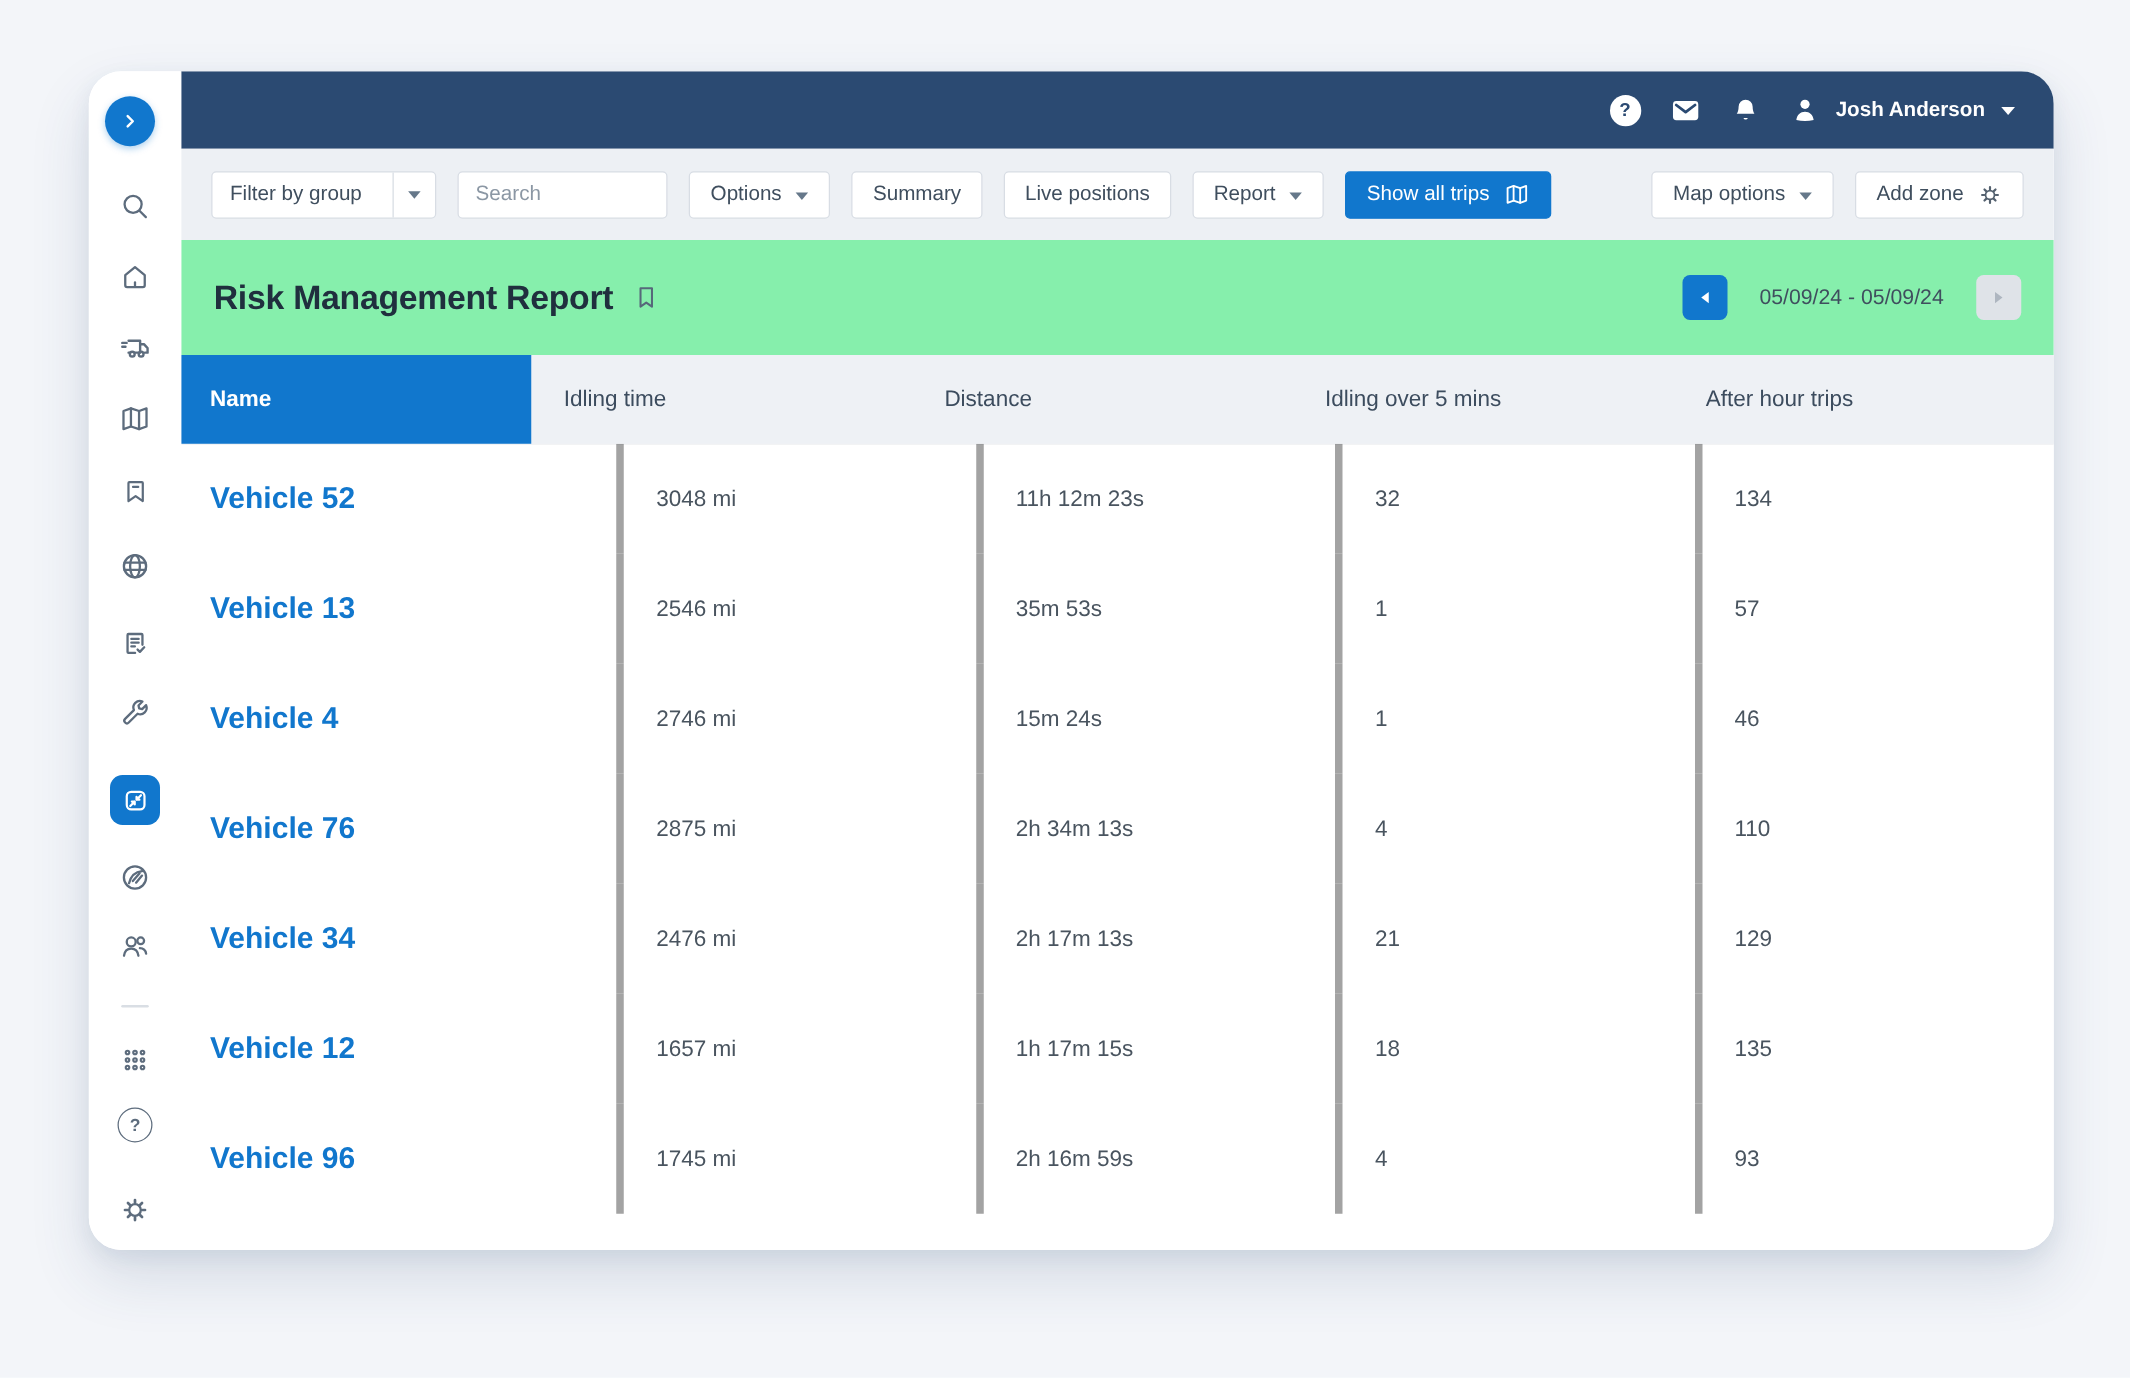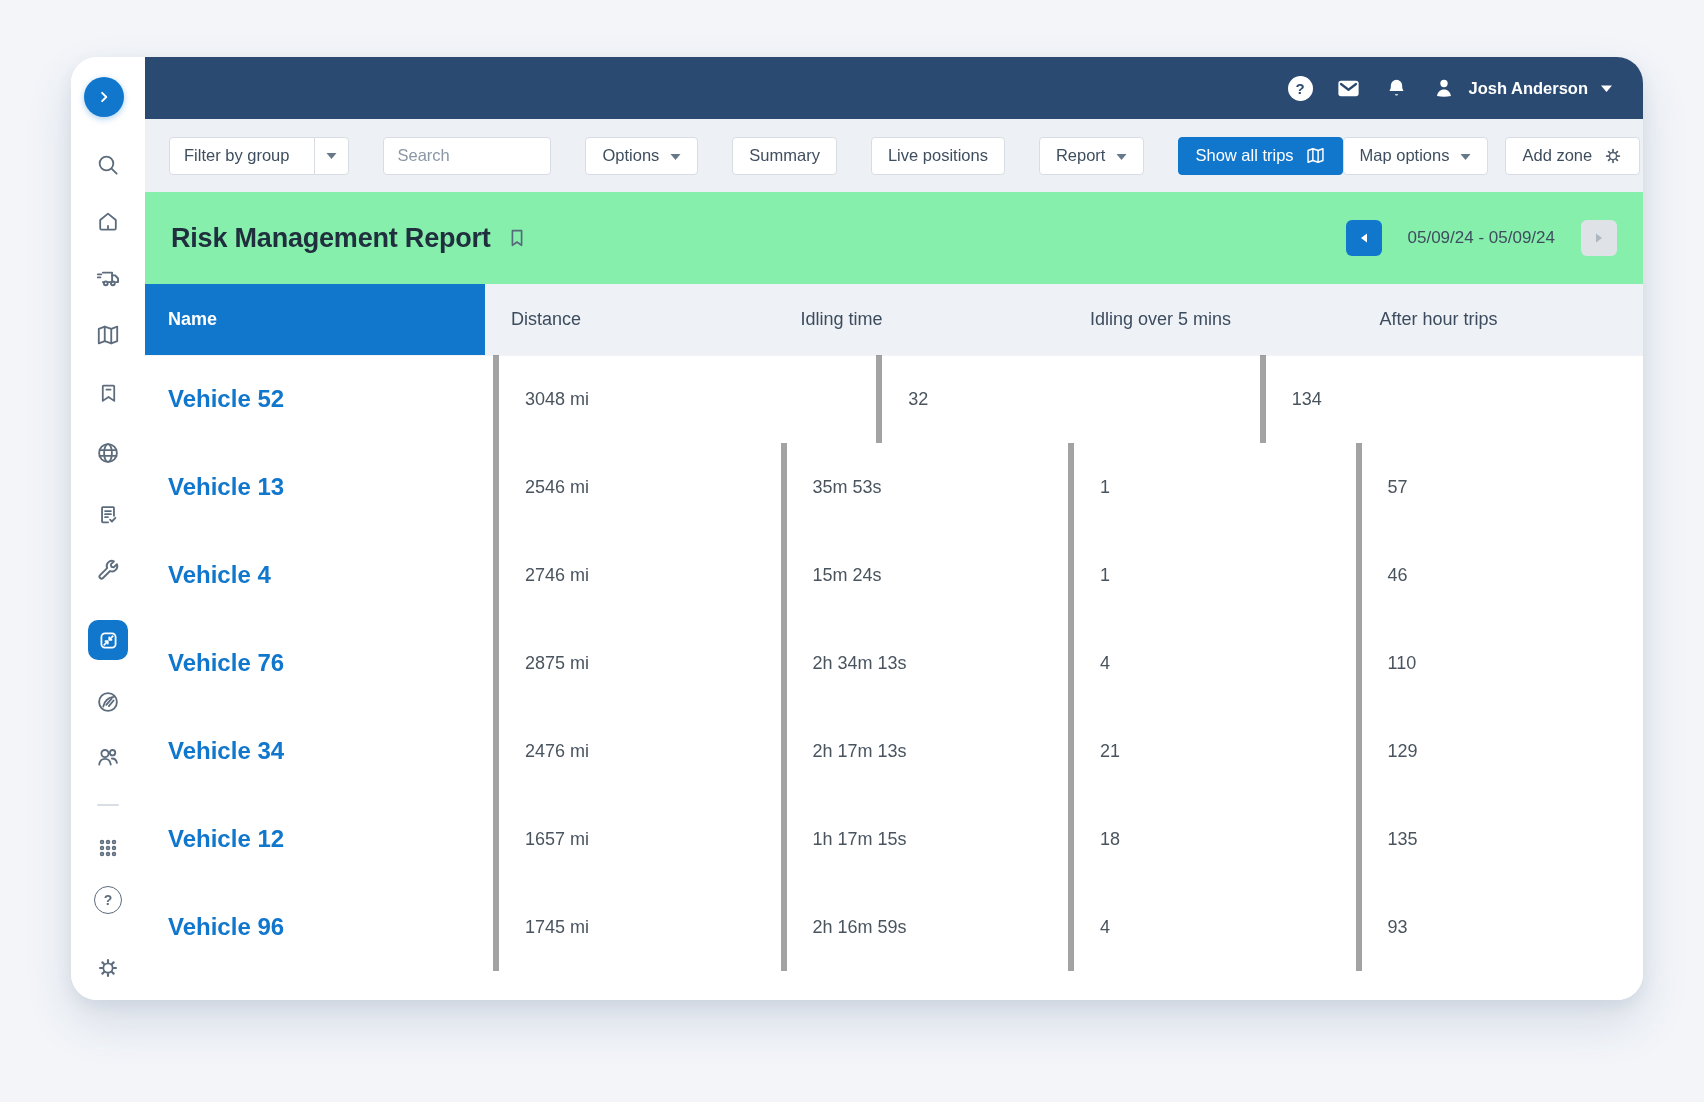--- a/index.html
+++ b/index.html
@@ -27,21 +27,21 @@
   .topbar{position:absolute;left:0;top:0;right:0;height:62px;background:#2b4a72;display:flex;
           align-items:center;justify-content:flex-end;gap:22px;padding-right:30px;box-sizing:border-box;}
   .tb-ico{display:flex;align-items:center;justify-content:center;cursor:pointer;}
   .help-chip{width:25px;height:25px;border-radius:50%;background:#fff;color:#2b4a72;font-weight:bold;
              font-size:15px;display:flex;align-items:center;justify-content:center;}
   .user-chip{display:flex;align-items:center;gap:12px;cursor:pointer;}
   .user-name{color:#fff;font-weight:bold;font-size:16.5px;}
   
   .toolbar{position:absolute;left:0;top:62px;right:0;height:73px;background:#edf0f4;display:flex;
            align-items:center;padding:0 24px;box-sizing:border-box;}
-  .tb-left{display:flex;align-items:center;gap:34px;flex:1;}
+  .tb-left{display:flex;align-items:center;gap:17px;flex:1;}
   .tb-right{display:flex;align-items:center;gap:17px;}
   .btn{height:38px;background:#fff;border:1px solid #d8dde4;border-radius:4px;display:flex;
        align-items:center;padding:0 16px;font-size:16.5px;color:#3f4e5e;gap:11px;cursor:pointer;
        box-sizing:border-box;white-space:nowrap;}
   .btn .caret{margin-top:2px;}
   .btn.primary{background:#1177cd;border-color:#1177cd;color:#fff;}
   .split{padding:0;}
   .split .split-label{padding:0 14px;display:flex;align-items:center;height:100%;}
   .split .split-caret{width:33px;height:100%;border-left:1px solid #d8dde4;display:flex;
         align-items:center;justify-content:center;}
@@ -57,21 +57,21 @@
   .date-nav{margin-left:auto;display:flex;align-items:center;gap:26px;}
   .nav-btn{width:36px;height:36px;border-radius:6px;display:flex;align-items:center;
            justify-content:center;cursor:pointer;border:none;}
   .nav-btn.prev{background:#1177cd;}
   .nav-btn.next{background:#dfe3e8;cursor:default;}
   .date-text{font-size:17px;color:#3f4e5e;}
   
   .thead{position:absolute;left:0;top:227px;right:0;height:71px;background:#eef1f5;display:flex;
          box-shadow:0 1px 0 rgba(33,49,66,.06);z-index:2;}
   .th{display:flex;align-items:center;padding-left:26px;font-size:18px;color:#3c4c5e;box-sizing:border-box;}
-  .th.name{width:340px;flex:none;background:#1177cd;color:#fff;font-weight:bold;padding-left:23px;}
+  .th.name{width:280px;flex:none;background:#1177cd;color:#fff;font-weight:bold;padding-left:23px;}
   .th.other{flex:1;cursor:pointer;}
   .tbody{position:absolute;left:0;top:298px;right:0;bottom:0;background:#fff;}
   .trow{display:flex;height:88px;}
   .cell{flex:1;display:flex;align-items:center;padding-left:26px;font-size:18px;color:#49545f;
         border-left:6px solid #a3a3a3;box-sizing:border-box;}
   .cell.name{width:348px;flex:none;border-left:none;padding-left:23px;}
   .vehicle-link{color:#1177cd;font-weight:bold;font-size:24px;cursor:pointer;}
 </style>
 </head>
 <body>
@@ -291,32 +291,33 @@
           <button class="nav-btn next">
             <svg width="12" height="12" viewBox="0 0 12 12">
                 <polygon points="3,1.5 9,6 3,10.5" fill="#aeb6c0"></polygon>
               </svg>
           </button>
         </div>
       </div>
 
       <div class="thead">
         <div class="th name">Name</div>
+        <div class="th other">Idling time</div>
         <div class="th other">Distance</div>
-        <div class="th other">Idling time</div>
         <div class="th other">Idling over 5 mins</div>
         <div class="th other">After hour trips</div>
       </div>
 
       <div class="tbody" id="table-body">
           <div class="trow">
             <div class="cell name">
               <span class="vehicle-link">Vehicle 52</span>
             </div>
             <div class="cell">3048 mi</div>
+            <div class="cell">11h 12m 23s</div>
             <div class="cell">32</div>
             <div class="cell">134</div>
           </div>
           <div class="trow">
             <div class="cell name">
               <span class="vehicle-link">Vehicle 13</span>
             </div>
             <div class="cell">2546 mi</div>
             <div class="cell">35m 53s</div>
             <div class="cell">1</div>

